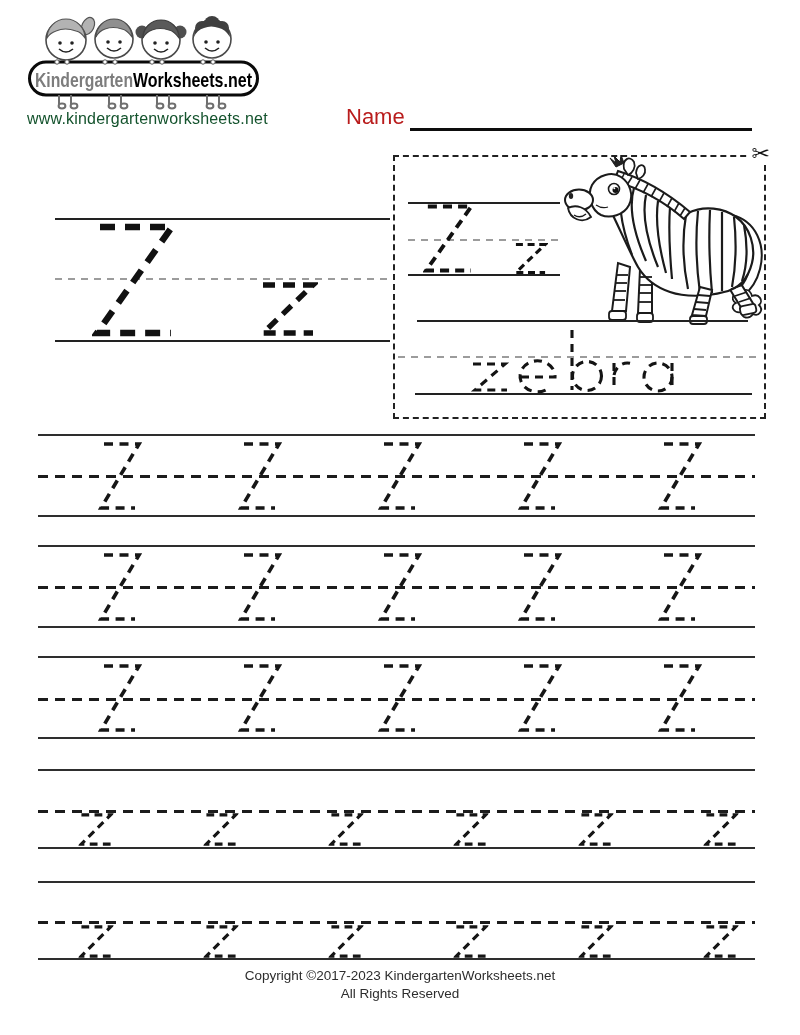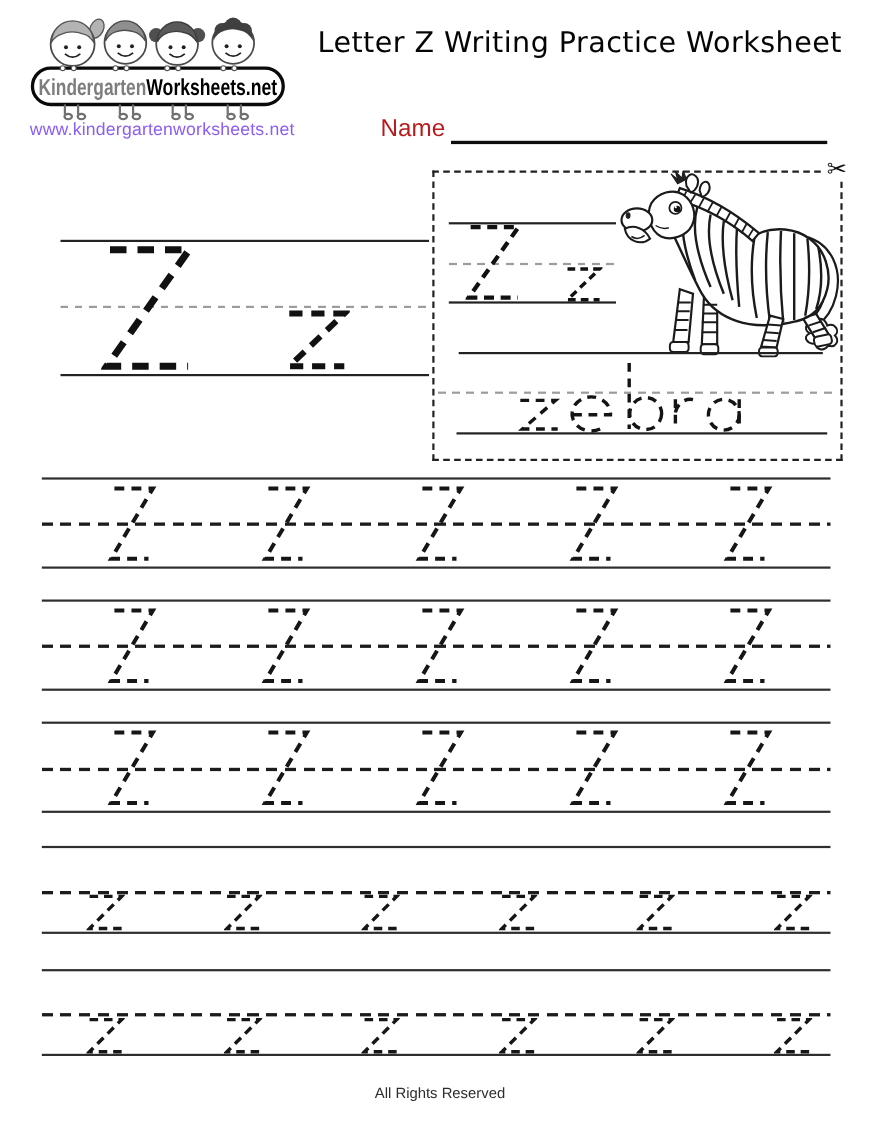--- a/index.html
+++ b/index.html
@@ -11,21 +11,21 @@
   .sline.thin{height:2px;background:#222;}
   .dgray{position:absolute;height:2px;
          background:repeating-linear-gradient(90deg,#9c9c9c 0 7px,transparent 7px 13px);}
   .ddark{position:absolute;height:2.6px;
          background:repeating-linear-gradient(90deg,#1c1c1c 0 10px,transparent 10px 17px);}
   
   .title{position:absolute;left:276px;top:24px;width:502px;text-align:center;
          font-family:"DejaVu Sans", sans-serif;font-size:26px;letter-spacing:.4px;color:#050505;}
   .name-label{position:absolute;left:346px;top:104px;font-size:22px;color:#b91c1c;}
   .name-line{position:absolute;left:410px;top:128px;width:342px;height:2.6px;background:#0d0d0d;}
-  .logo-url{position:absolute;left:27px;top:110px;font-size:16px;color:#8b5cf6;letter-spacing:.2px;}
+  .logo-url{position:absolute;left:27px;top:110px;font-size:16px;color:#14532d;letter-spacing:.2px;}
   
   .card{position:absolute;left:393px;top:155px;width:373px;height:264px;
         border:2px dashed #222;box-sizing:border-box;background:#fff;}
   .scissors{position:absolute;right:-9px;top:-14px;font-size:22px;line-height:1;
             color:#111;background:#fff;padding:0 3px;}
   
   .trace-row{position:absolute;left:38px;width:717px;}
   .glyph{position:absolute;}
   .row-upper .glyph{top:7px;width:46px;height:70px;}
   .row-lower .glyph{top:43px;width:36px;height:35px;}
@@ -128,21 +128,20 @@
         <ellipse cx="146" cy="94" rx="3.4" ry="2.4"></ellipse>
       <path d="M181,83 v9"></path>
         <path d="M193,83 v9"></path>
         <ellipse cx="184" cy="94" rx="3.4" ry="2.4"></ellipse>
         <ellipse cx="196" cy="94" rx="3.4" ry="2.4"></ellipse>
     </g>
   </svg>
 
   <div class="logo-url">www.kindergartenworksheets.net</div>
 
-  <div class="title">Letter Z Writing Practice Worksheet</div>
 
   <span class="name-label">Name</span>
   <div class="name-line"></div>
 
   <div class="card">
     <span class="scissors">✂</span>
 
     <div class="sline thin" style="left:13px;top:45px;width:152px;"></div>
     <div class="dgray" style="left:13px;top:82px;width:152px;"></div>
     <div class="sline thin" style="left:13px;top:117px;width:152px;"></div>
@@ -368,15 +367,16 @@
         <use href="#symz"></use>
       </svg>
       <svg viewBox="0 0 36 36" class="glyph" style="left: 540px;">
         <use href="#symz"></use>
       </svg>
       <svg viewBox="0 0 36 36" class="glyph" style="left: 665px;">
         <use href="#symz"></use>
       </svg>
     </div>
 
+  <div class="foot1">Copyright ©2017-2023 KindergartenWorksheets.net</div>
   <div class="foot2">All Rights Reserved</div>
 
 </div>
 
 </body></html>

